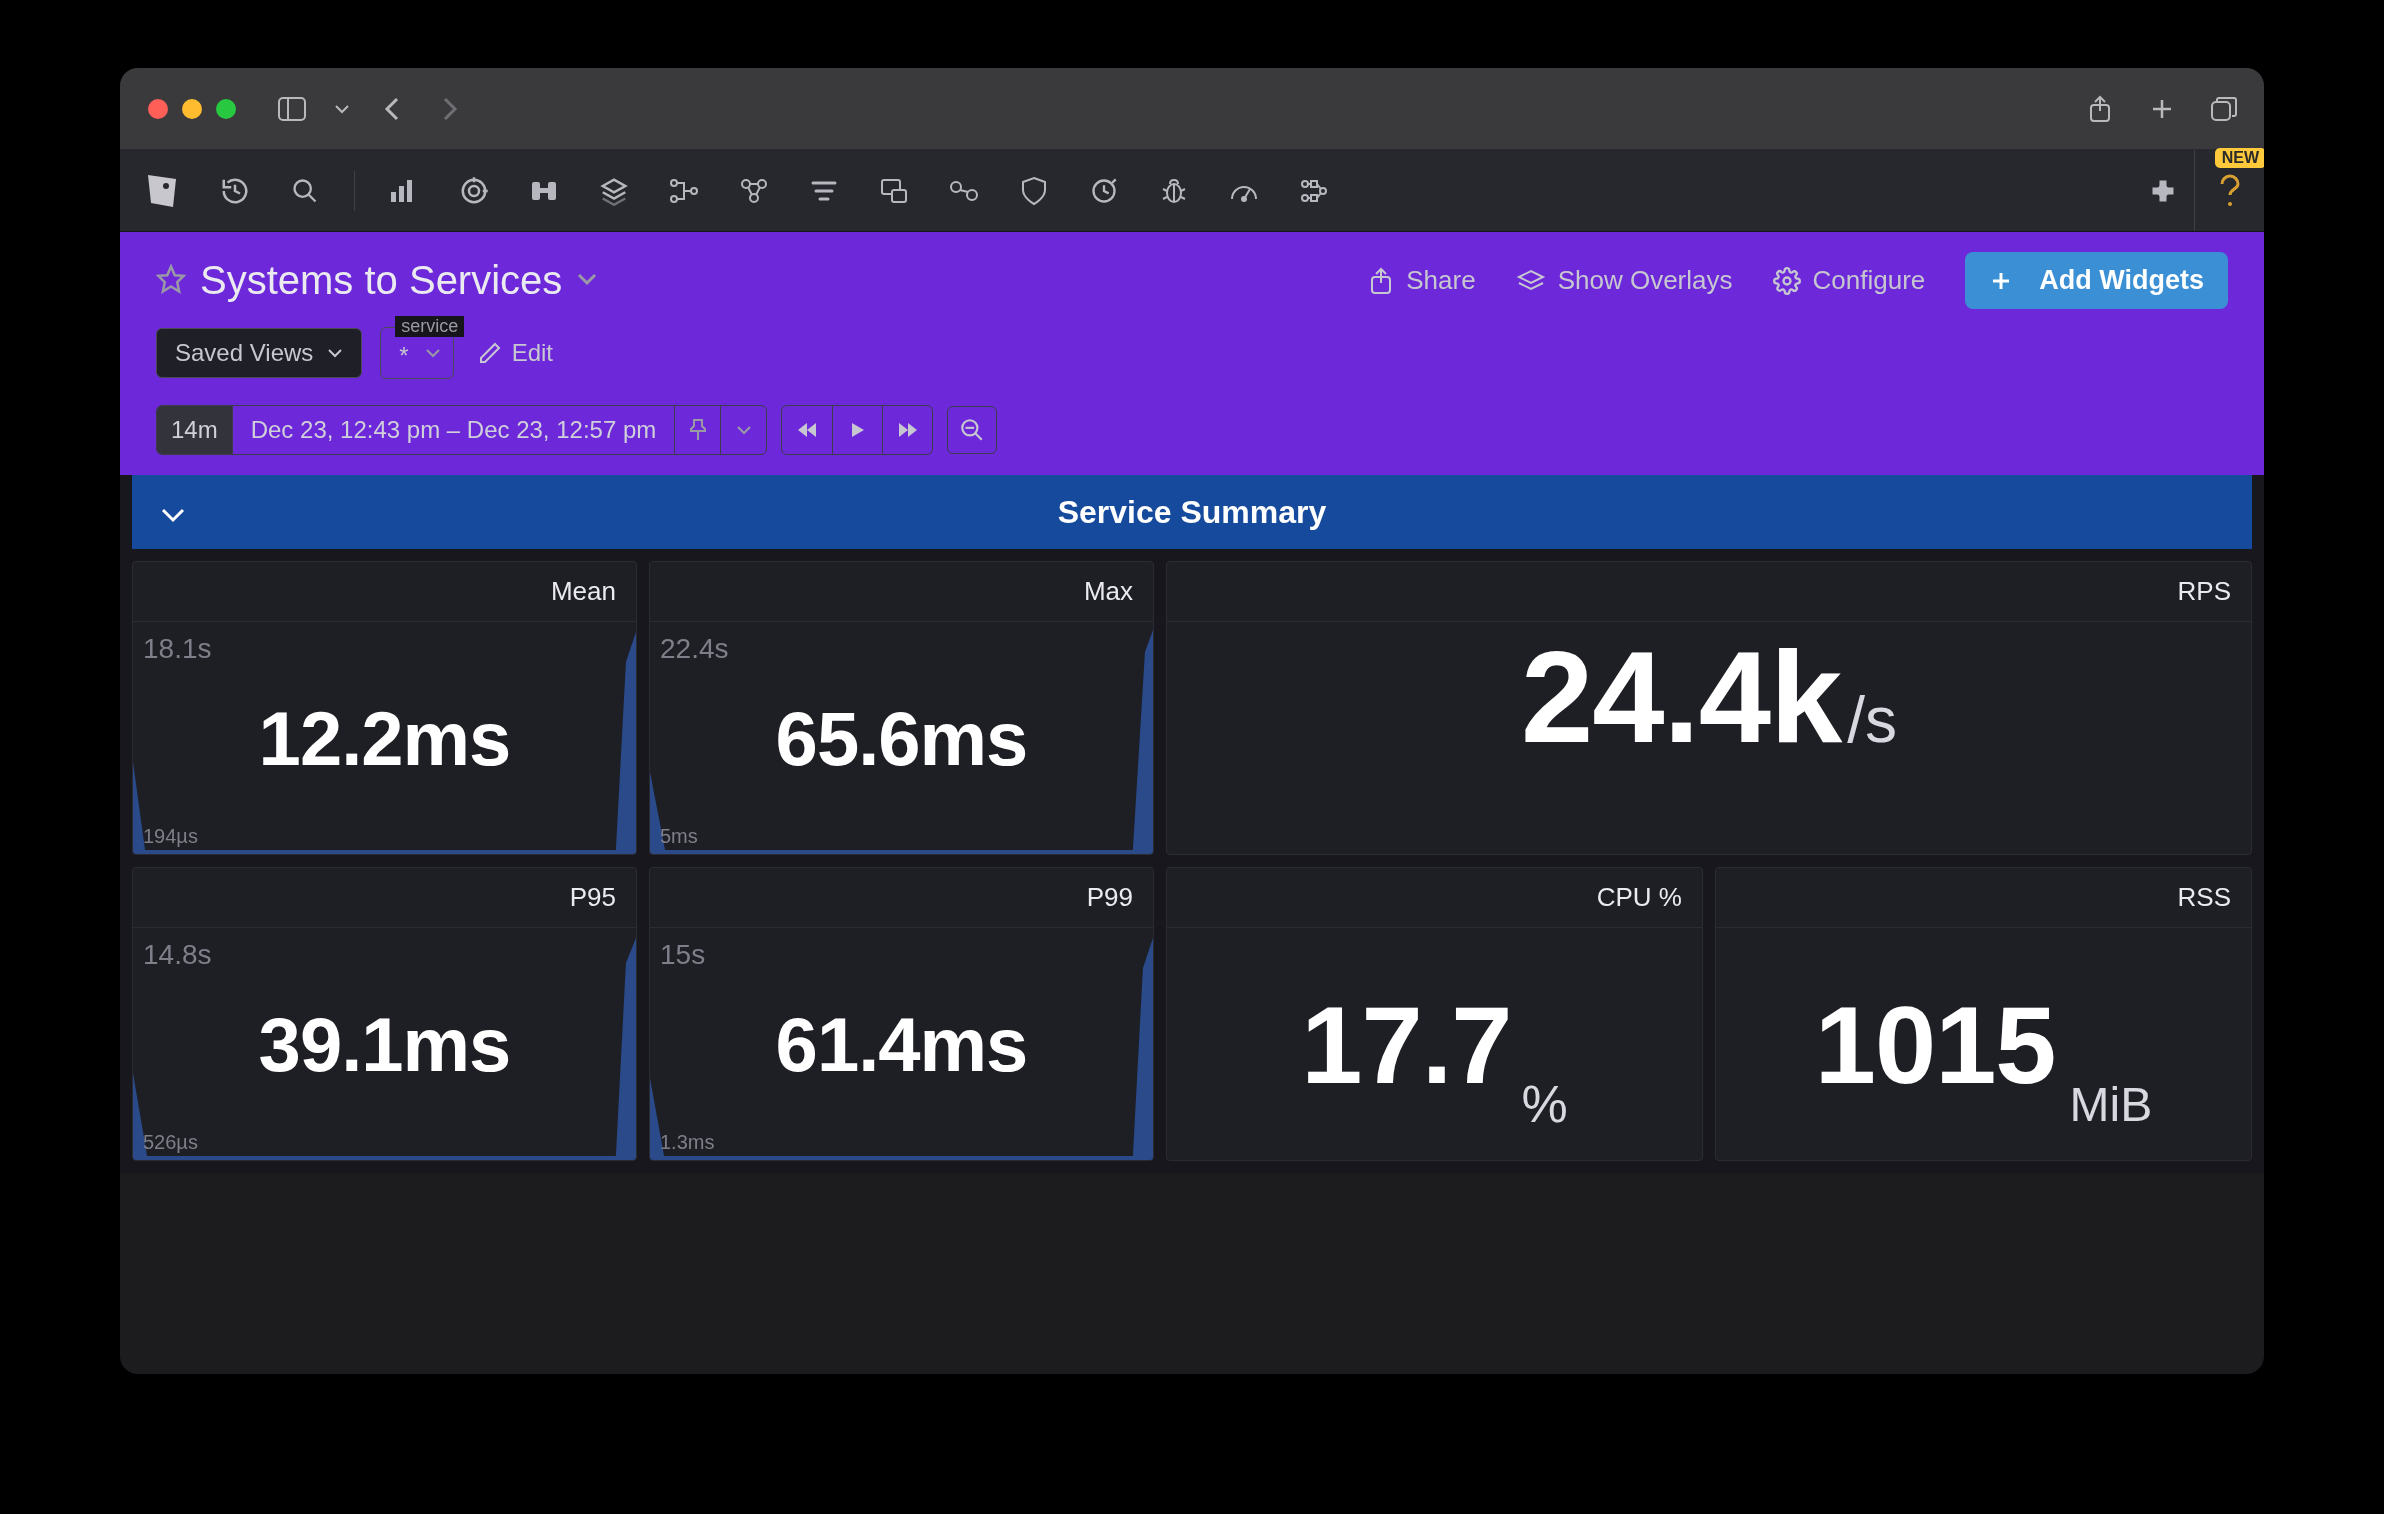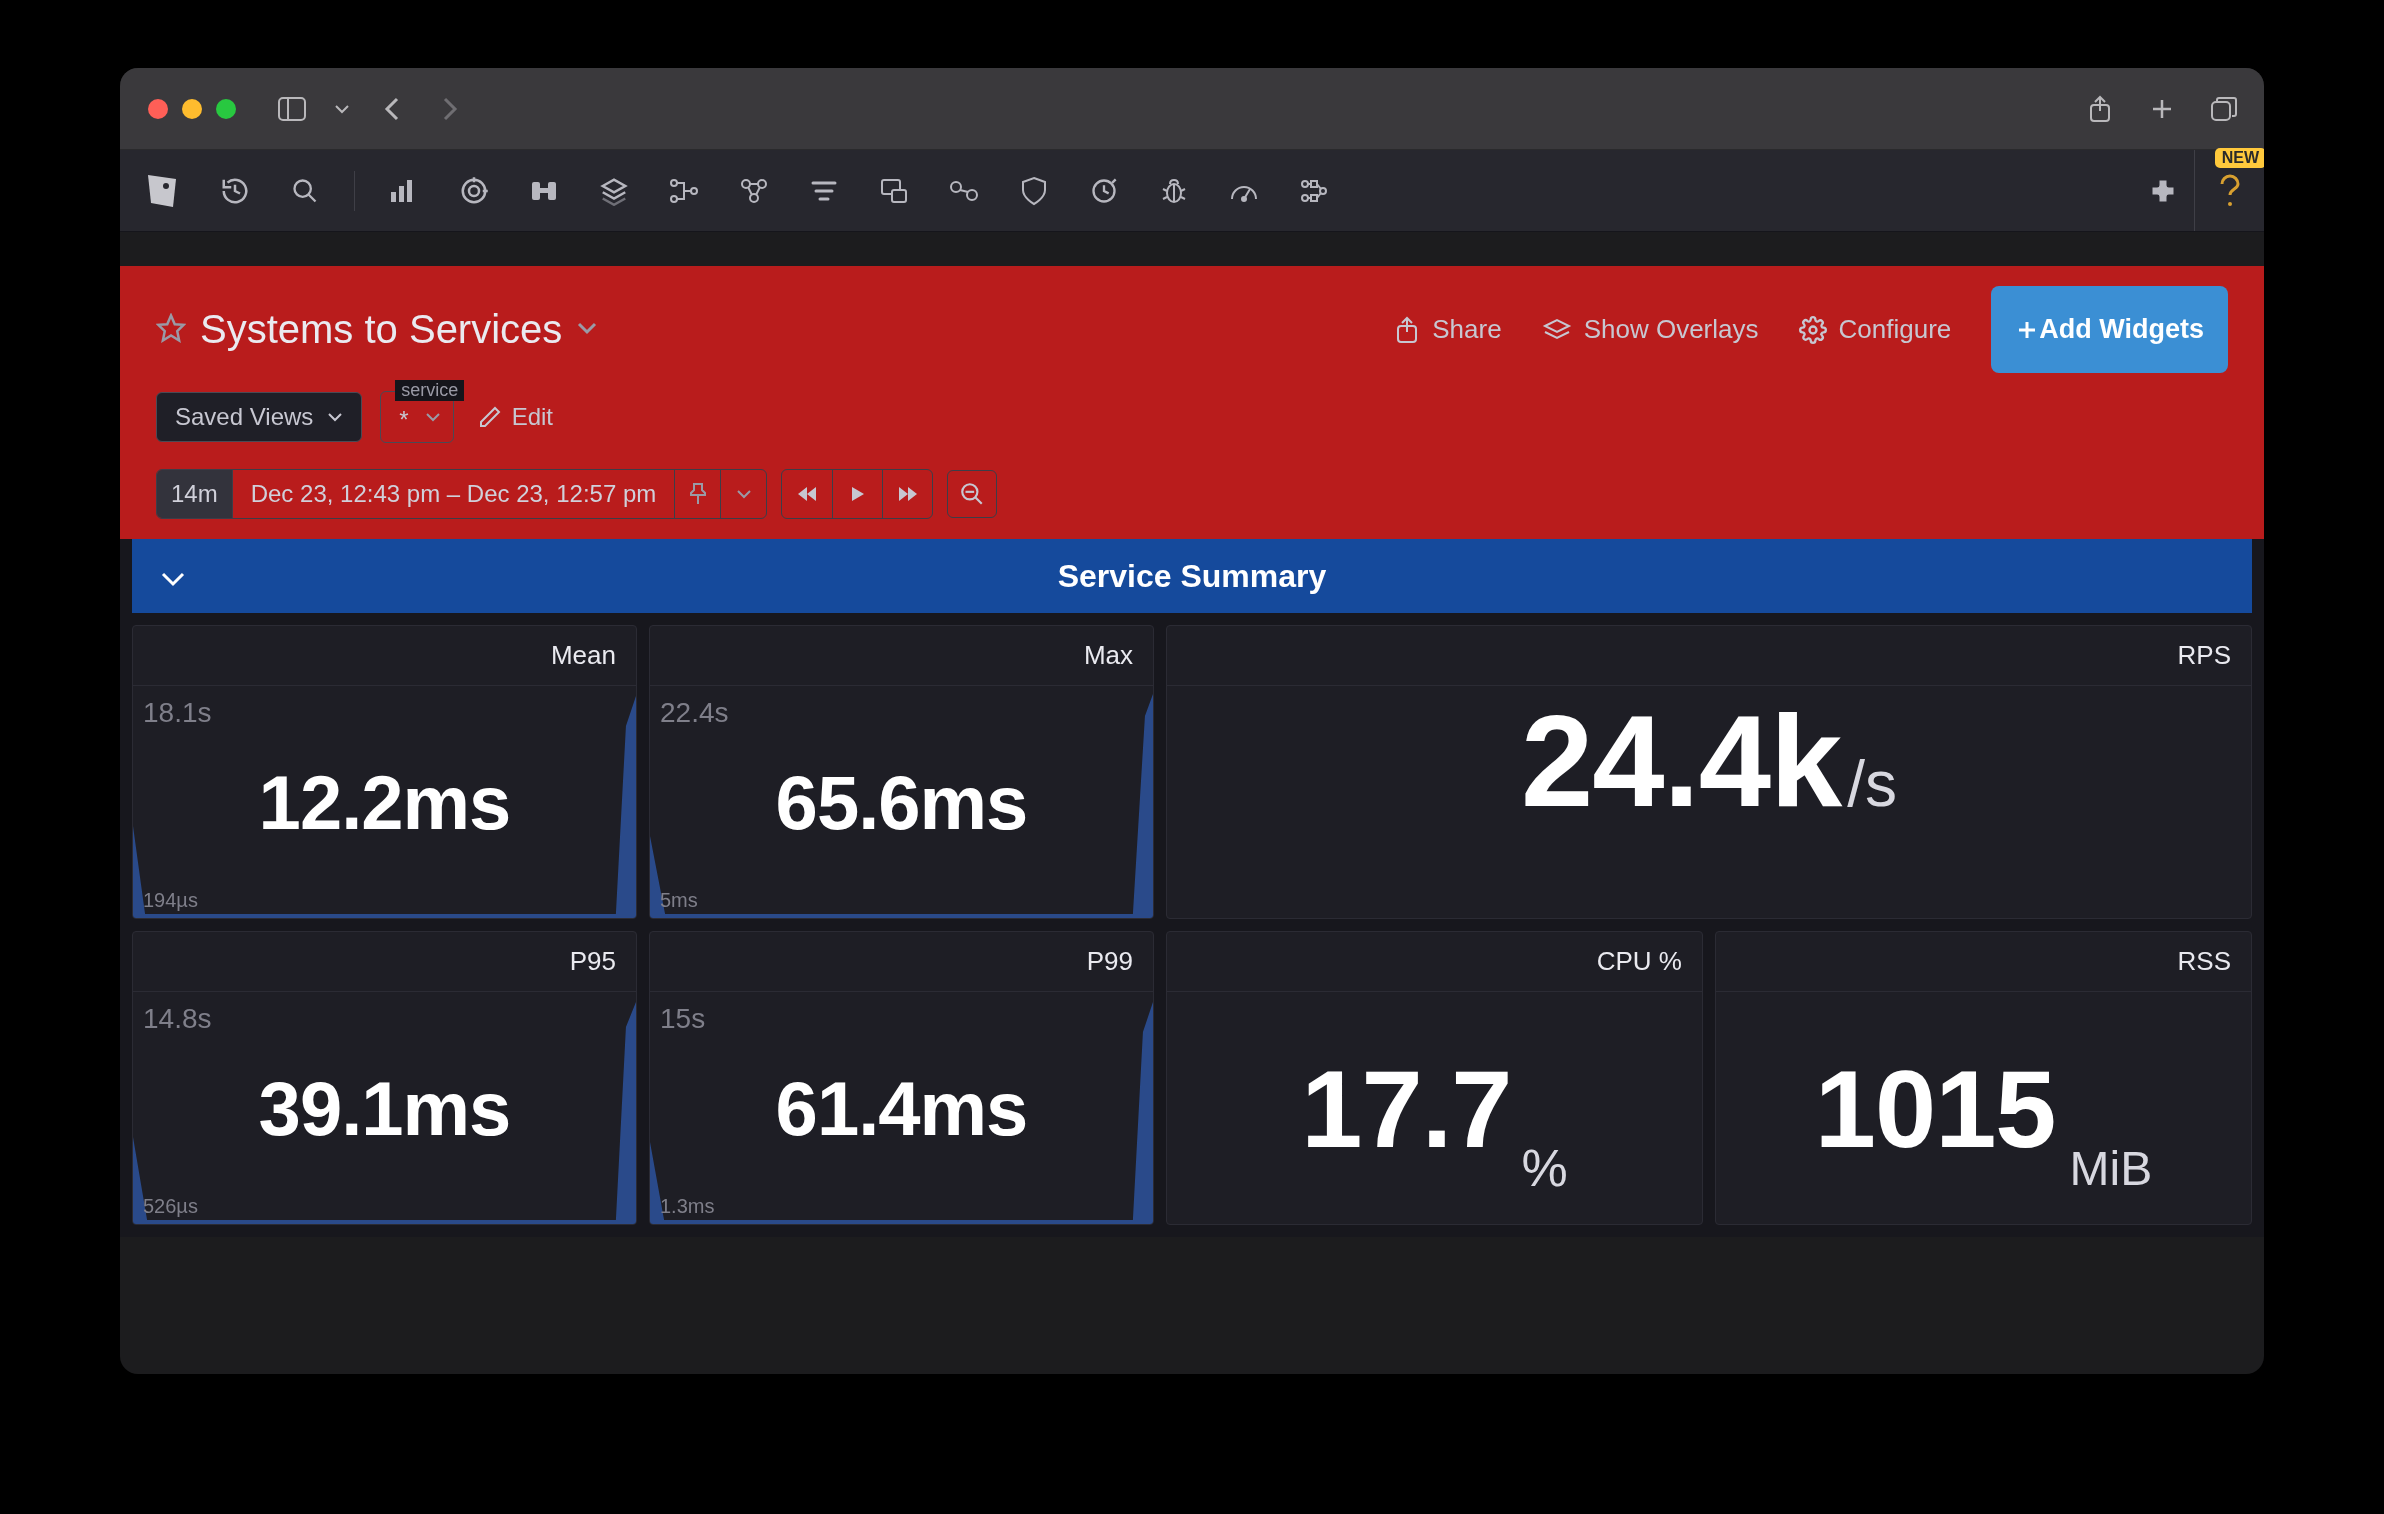--- a/index.html
+++ b/index.html
@@ -32,28 +32,28 @@
   
   .ddnav { height: 82px; background: #27272e; display:flex; align-items:center; padding: 0 18px; gap: 28px; border-bottom: 1px solid #15151b; position:relative;}
   .ddnav .logo { width: 48px; height: 48px; display:flex; align-items:center; justify-content:center; color:#d9d9df;}
   .ddnav .nicon { width: 42px; height: 42px; display:flex; align-items:center; justify-content:center; color:#b7b7bf;}
   .ddnav .vsep { width: 1px; height: 40px; background:#3f3f47;}
   .ddnav-right { position:absolute; right: 0; top:0; height:100%; display:flex; align-items:center;}
   .help-wrap { position:relative; width:70px; height:100%; border-left:1px solid #3f3f47; display:flex; align-items:center; justify-content:center;}
   .help-wrap .new-badge { position:absolute; top:-2px; right:-2px; background:#ffc93c; color:#2a2a2a; font-size:16px; font-weight:700; padding:1px 7px; border-radius:5px;}
 
   
-  .dash-head { padding: 20px 36px 0 36px; background: #b91c1c; margin-top: 34px;}
+  .dash-head { padding: 20px 36px 0 36px; background: #6d28d9;}
   .dash-title-row { display:flex; align-items:center; gap:14px;}
   .dash-title { font-size: 40px; font-weight: 400; color:#eaeaf0;}
   .dash-actions { margin-left:auto; display:flex; align-items:center; gap: 40px; color:#c7c7d1;}
   .dash-action { display:flex; align-items:center; gap:12px; font-size:26px;}
   .btn-add {
-    display:flex; align-items:center; gap:0; background:#3b8fd4; color:#fff;
-    font-size:27px; font-weight:600; padding: 28px 24px; border-radius: 8px;
+    display:flex; align-items:center; gap:26px; background:#3b8fd4; color:#fff;
+    font-size:27px; font-weight:600; padding: 13px 24px; border-radius: 8px;
   }
   .filter-row { display:flex; align-items:center; gap: 18px; margin-top: 18px;}
   .pill { border:1px solid #4a4a55; background:#1f1f27; color:#c7c7d1; font-size:24px; padding: 10px 18px; border-radius:6px; display:flex; align-items:center; gap:14px;}
   .svc-box { position:relative; border:1px solid #4a4a55; border-radius:6px; padding: 14px 44px 8px 18px;}
   .svc-box .lbl { position:absolute; top:-12px; left:14px; background:#15151b; padding:0 6px; color:#9a9aa6; font-size:18px;}
   .svc-box .val { color:#c7c7d1; font-size:24px;}
   .svc-box .chev { position:absolute; right:12px; top:50%; transform:translateY(-50%); color:#9a9aa6;}
   .edit-link { display:flex; align-items:center; gap:10px; color:#c7c7d1; font-size:24px; margin-left:6px;}
 
   .time-row { display:flex; align-items:center; gap: 14px; margin-top: 26px; padding-bottom: 20px;}

